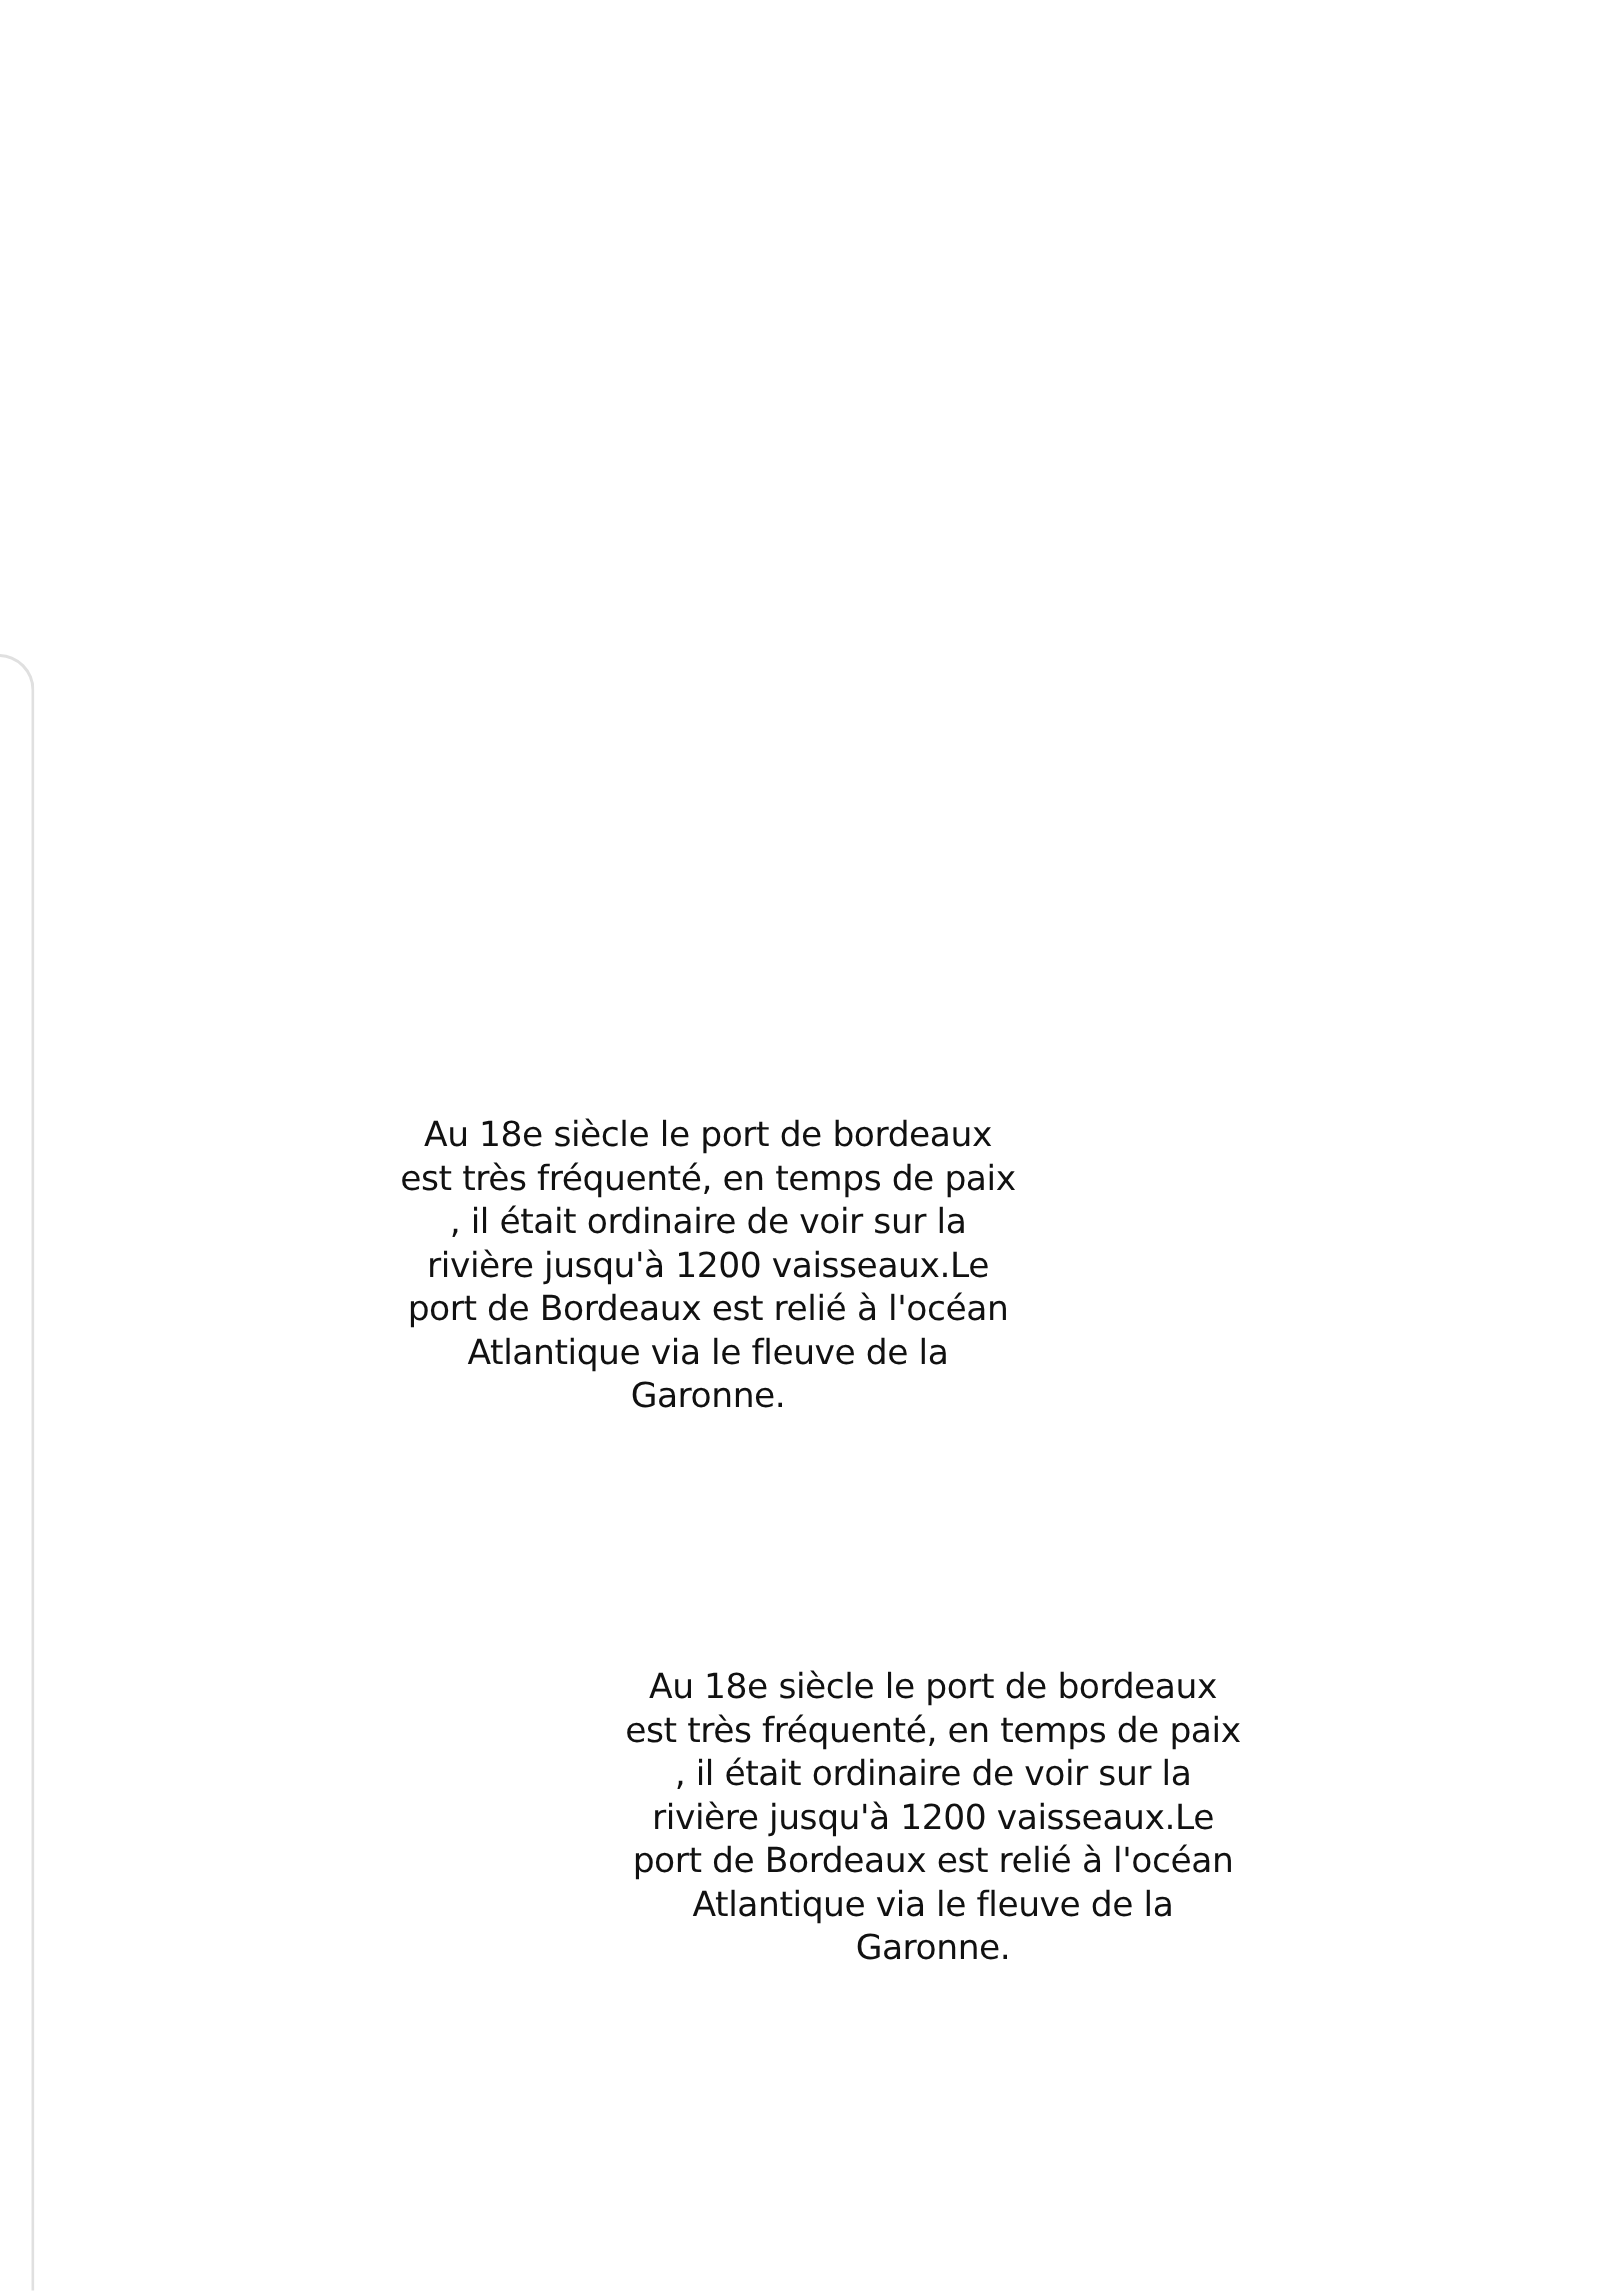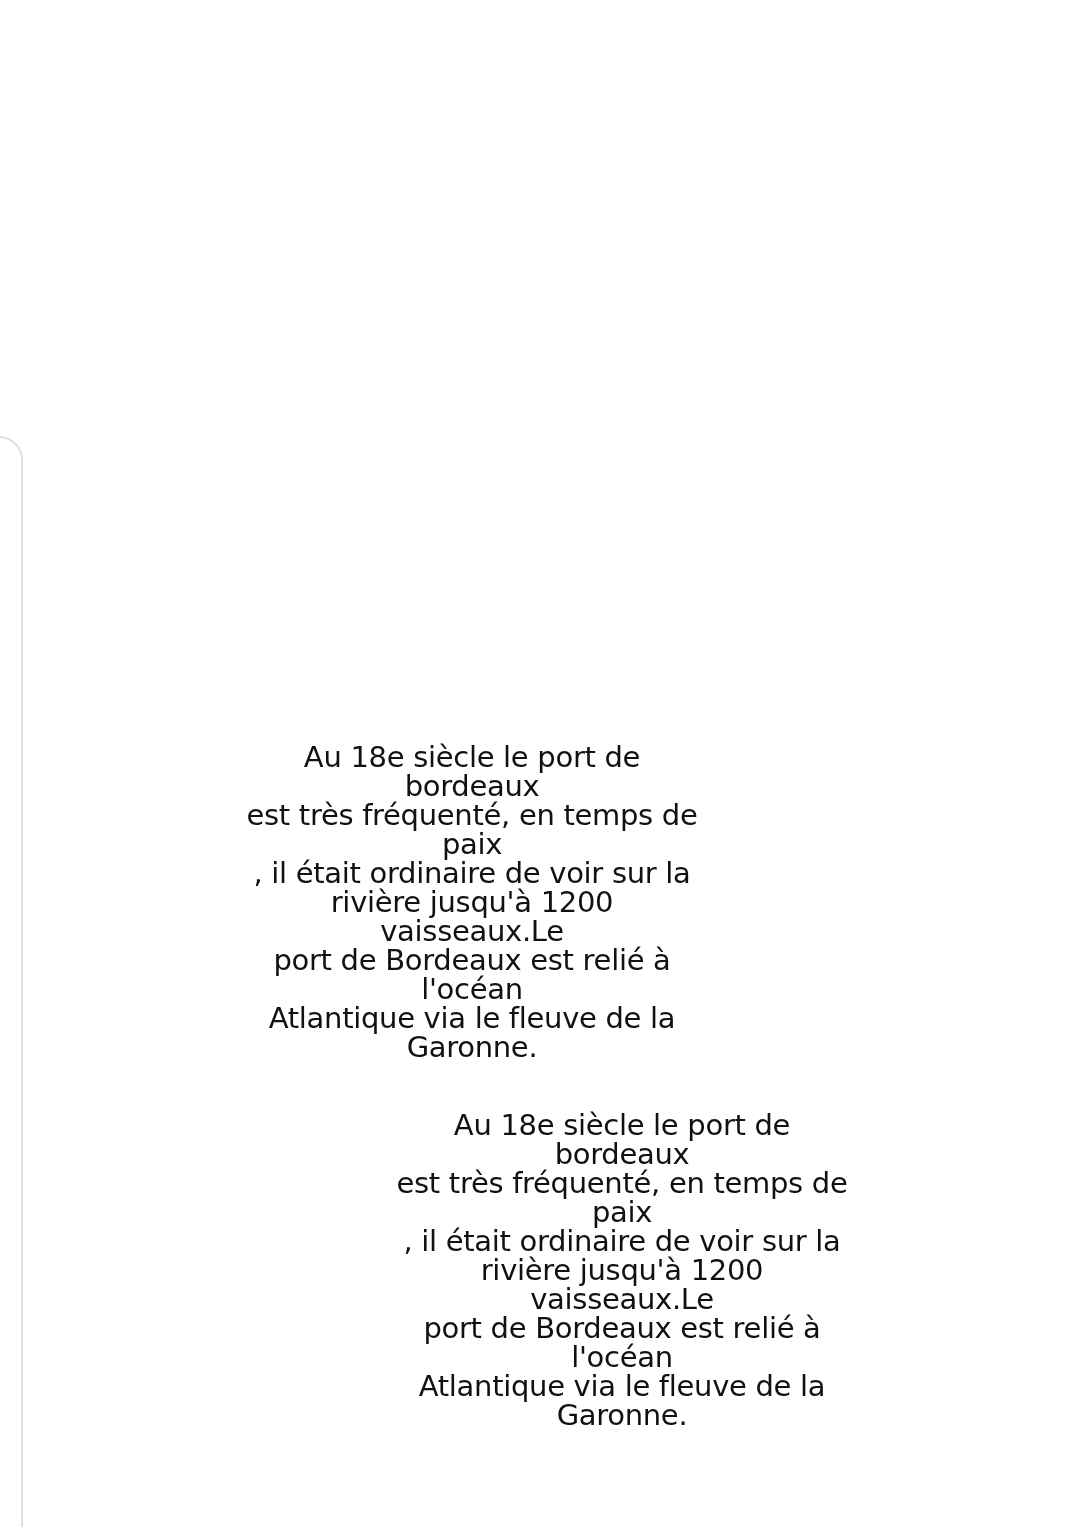--- a/index.html
+++ b/index.html
@@ -12,21 +12,21 @@
       position: absolute; left: -40px; top: 436px;
       width: 63px; height: 1200px;
       border-top: 2px solid #e0e0e0;
       border-right: 2px solid #e0e0e0;
       border-top-right-radius: 24px;
       box-sizing: border-box;
     }
     .text-block {
       position: absolute; width: 460px;
       text-align: center; color: #111111;
-      font-size: 29px; line-height: 29px;
+      font-size: 23px; line-height: 29px;
       white-space: pre-line;
       letter-spacing: -0.3px;
     }
     #block-1 { left: 242px; top: 743px; }
     #block-2 { left: 392px; top: 1111px; }
   </style>
 </head>
 <body>
 
 <div class="frame-edge"></div>

